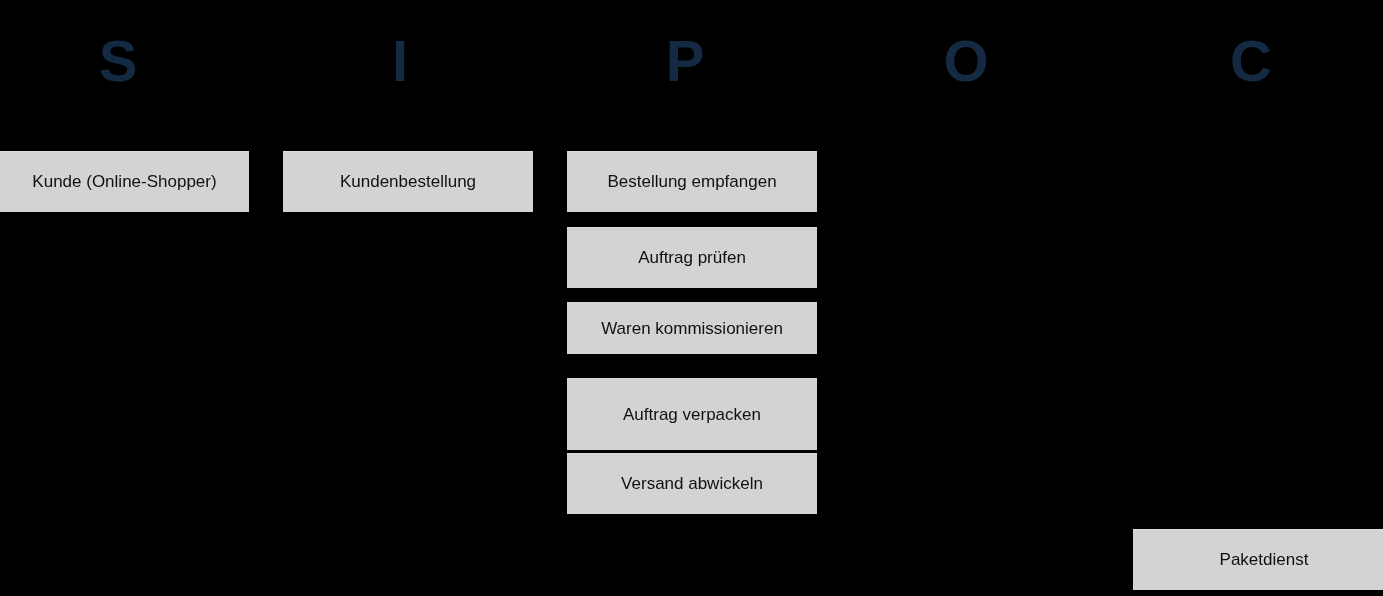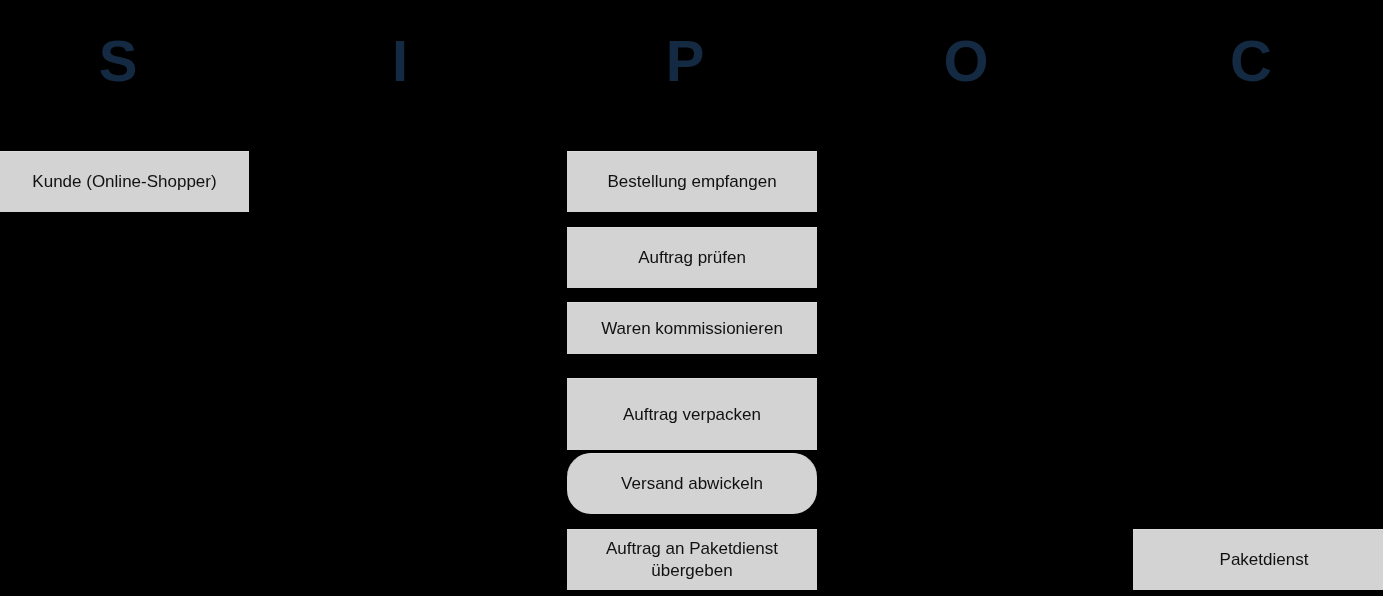--- a/index.html
+++ b/index.html
@@ -61,57 +61,56 @@
   .let-i { left: 340px; }
   .let-p { left: 625px; }
   .let-o { left: 906px; }
   .let-c { left: 1191px; }
 
   
   .row-0 { top: 151px; height: 61px; }
   .row-1 { top: 227px; height: 61px; }
   .row-2 { top: 302px; height: 52px; }
   .row-3 { top: 378px; height: 72px; }
-  .row-4 { top: 453px; height: 61px; border-radius: 24px; }
+  .row-4 { top: 453px; height: 61px; }
   .row-5 { top: 529px; height: 61px; }
 </style>
 </head>
 <body>
 
 <div id="canvas">
 
   <div class="sipoc-letter let-s">S</div>
   <div class="sipoc-letter let-i">I</div>
   <div class="sipoc-letter let-p">P</div>
   <div class="sipoc-letter let-o">O</div>
   <div class="sipoc-letter let-c">C</div>
 
   <div class="box col-s row-0">
     <span class="box-text">Kunde (Online-Shopper)</span>
   </div>
 
+  <div class="box col-i row-0">
+    <span class="box-text">Kundenbestellung</span>
+  </div>
 
   <div class="box col-p row-1">
     <span class="box-text">Auftrag prüfen</span>
   </div>
   <div class="box col-p row-0">
     <span class="box-text">Bestellung empfangen</span>
   </div>
   <div class="box col-p row-2">
     <span class="box-text">Waren kommissionieren</span>
   </div>
   <div class="box col-p row-3">
     <span class="box-text">Auftrag verpacken</span>
   </div>
   <div class="box col-p row-4">
     <span class="box-text">Versand abwickeln</span>
   </div>
-  <div class="box col-p row-5">
-    <span class="box-text">Auftrag an Paketdienst
-übergeben</span>
-  </div>
 
 
   <div class="box col-c row-5">
     <span class="box-text">Paketdienst</span>
   </div>
 
 </div>
 
 </body></html>

